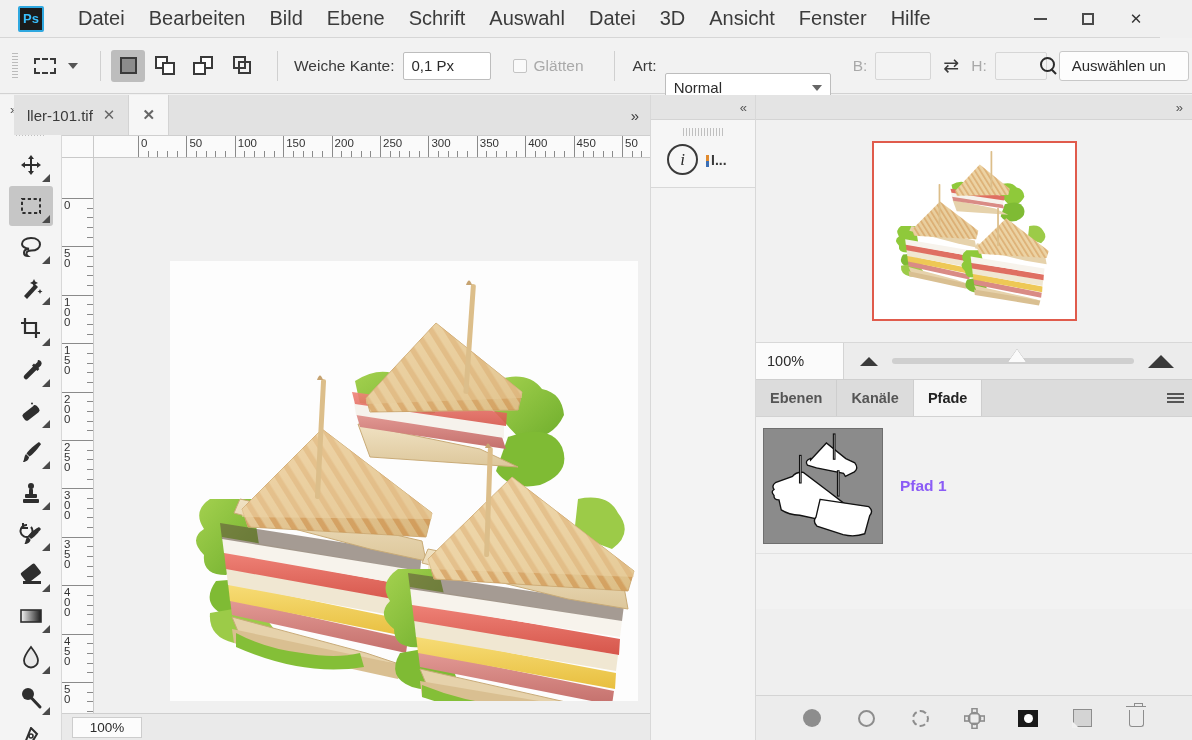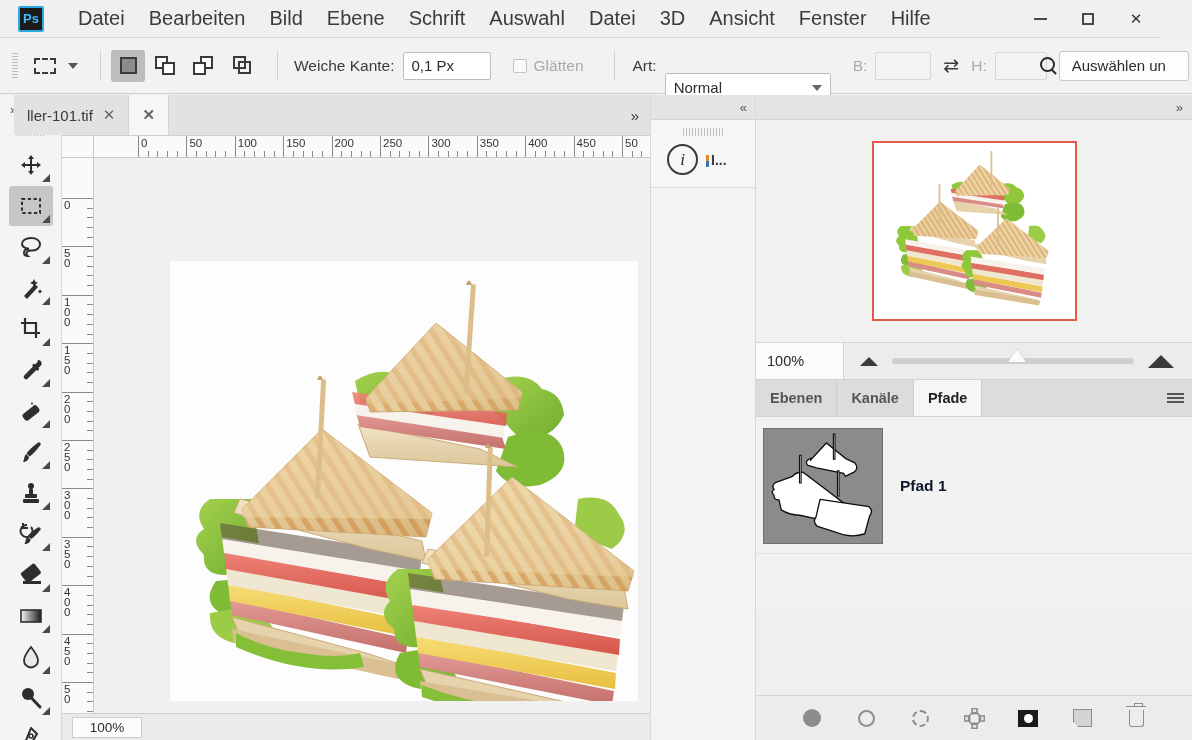--- a/index.html
+++ b/index.html
@@ -298,21 +298,21 @@
   }
   .paths-body { background:#f2f2f2; height:192px; padding:11px 0 0 0; }
   .path-row {
     display:flex; align-items:center; gap:17px; padding:0 10px 0 7px;
     border-bottom:1px solid #e2e2e2; padding-bottom:9px;
   }
   .path-thumb {
     width:120px; height:116px; background:#8b8b8b; border:1px solid #6f6f6f;
     position:relative; overflow:hidden;
   }
-  .path-name { font-size:15.5px; font-weight:bold; color:#0f172a; }
+  .path-name { font-size:15.5px; font-weight:bold; color:#8b5cf6; }
   .panel-footer {
     position:absolute; left:0; bottom:0; width:436px; height:45px;
     background:#ececec; border-top:1px solid #d4d4d4;
     display:flex; align-items:center; justify-content:center; gap:28px;
   }
   .pf-icon { width:26px; height:26px; display:flex; align-items:center; justify-content:center; }
   .dot-fill { width:18px;height:18px;border-radius:50%;background:#8d8d8d; }
   .dot-stroke { width:17px;height:17px;border-radius:50%;border:2px solid #8d8d8d; }
   .dot-dash { width:17px;height:17px;border-radius:50%;border:2px dashed #8d8d8d; }
   .mask-sq { width:20px;height:17px;background:#1a1a1a;display:flex;align-items:center;justify-content:center; }

